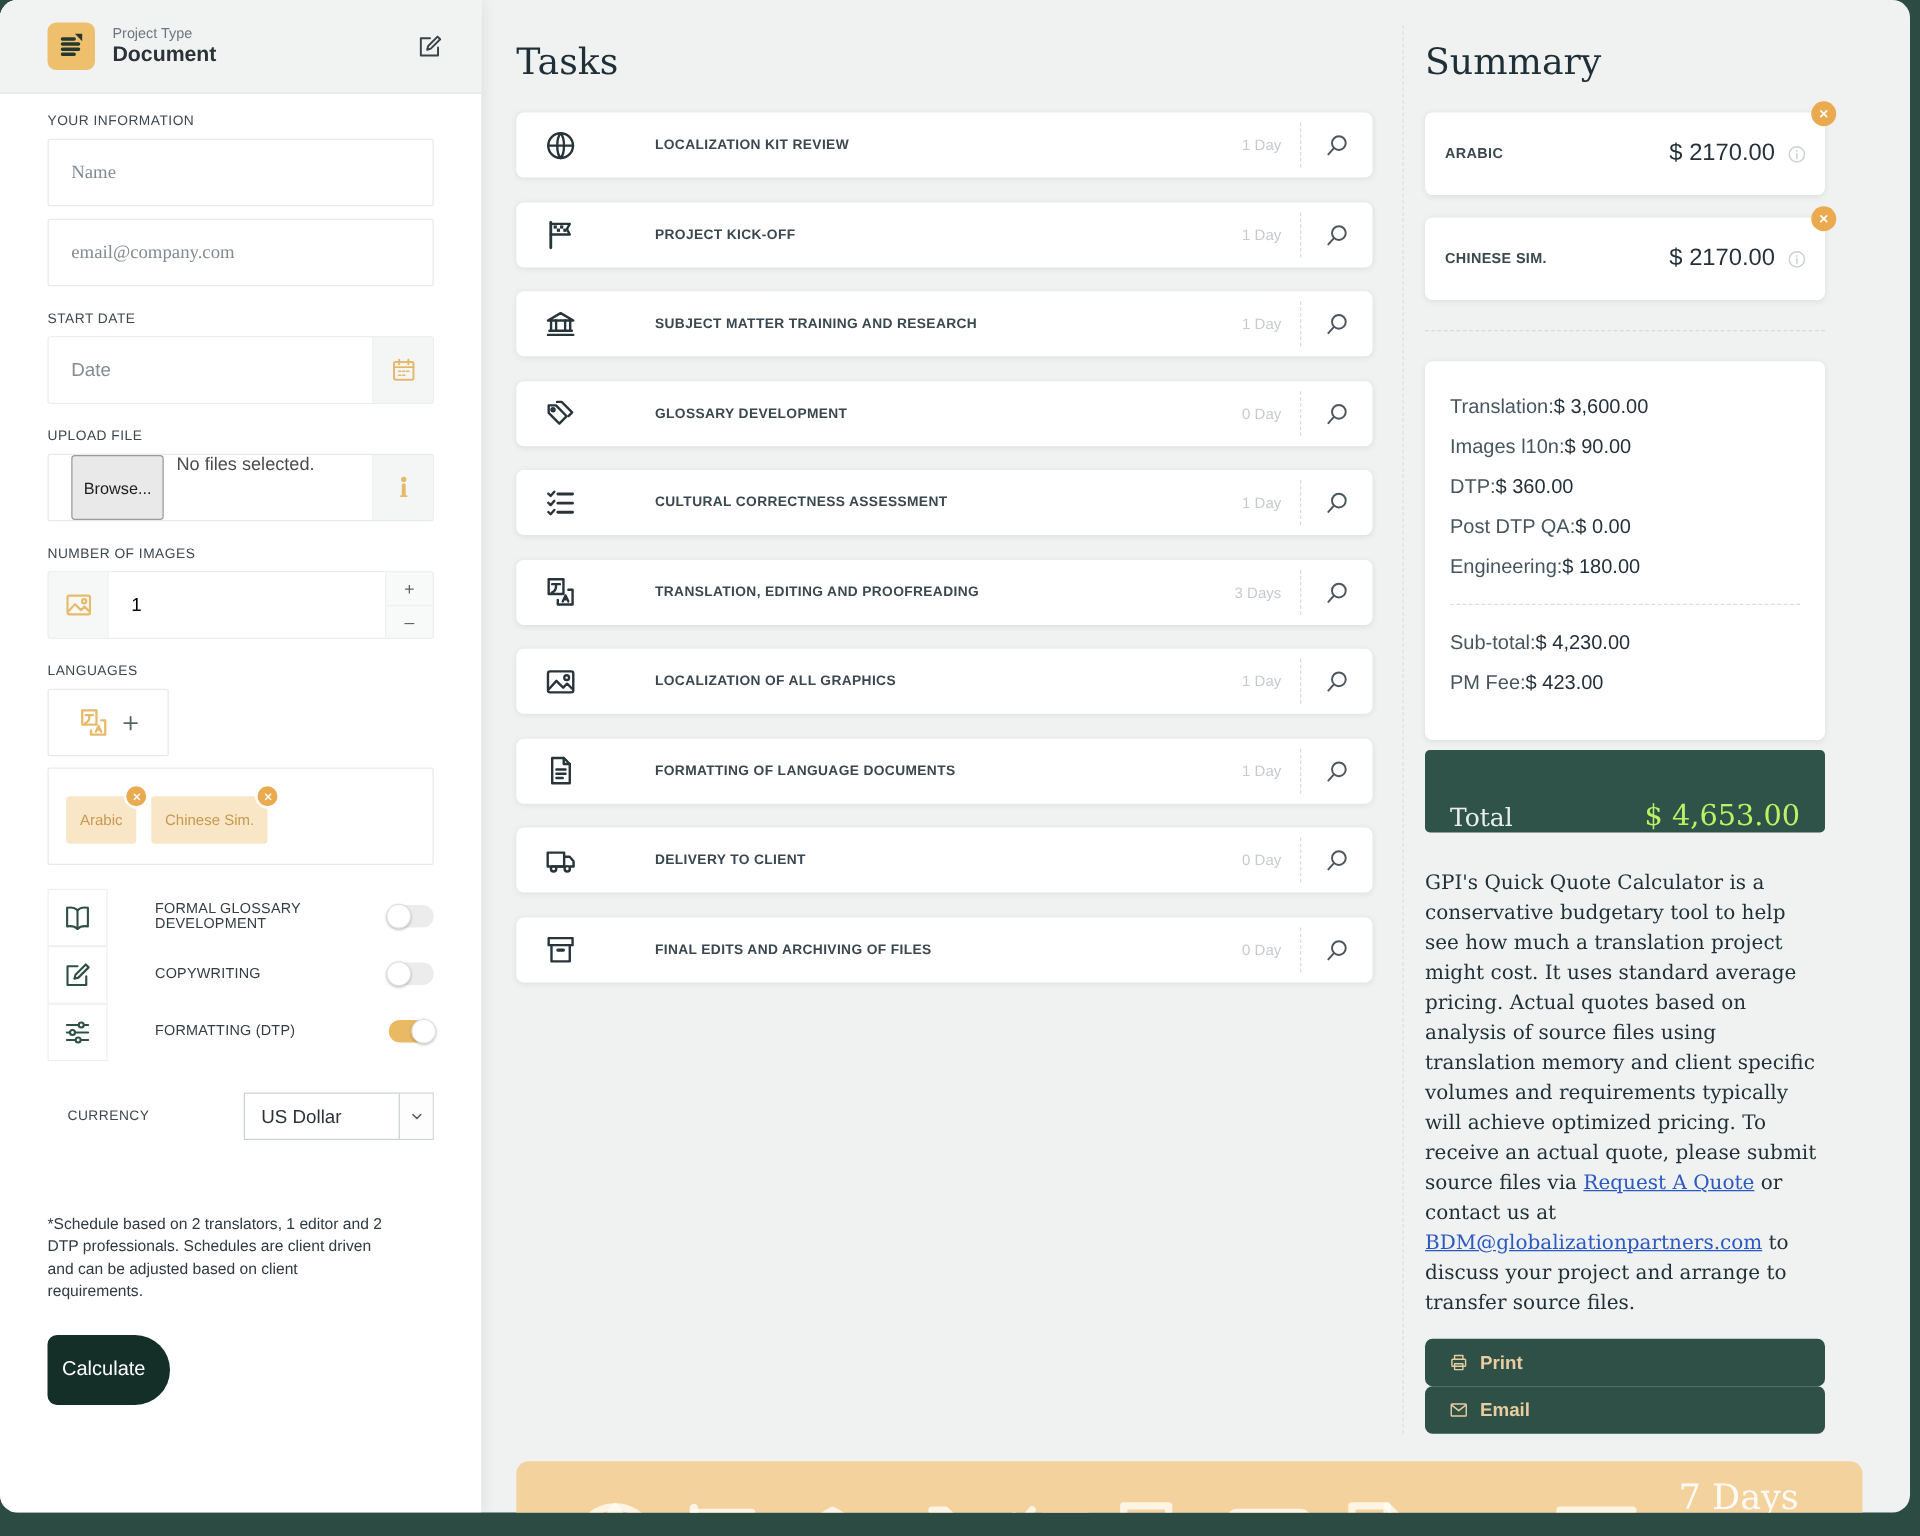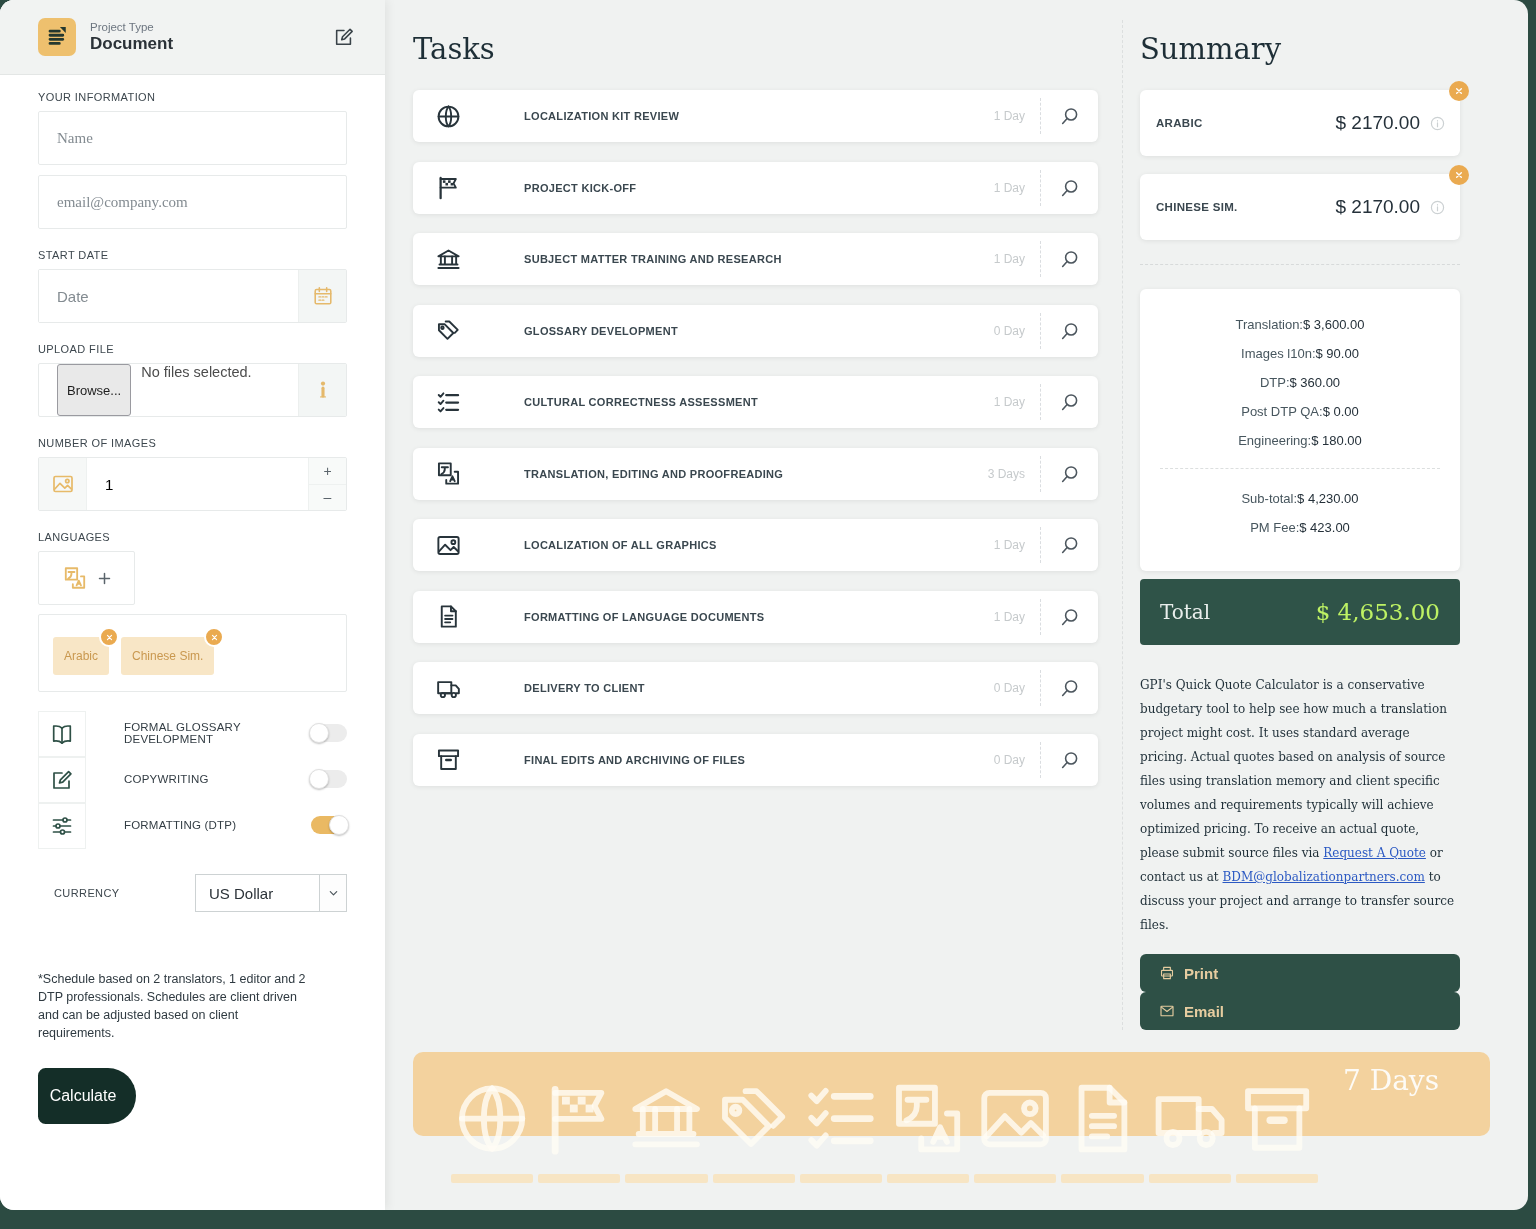--- a/index.html
+++ b/index.html
@@ -160,33 +160,33 @@
   .lang-close {
     position:absolute; top:-9px; right:-9px; width:20px; height:20px; border-radius:50%;
     background:#eaaa50; color:#fff; display:flex; align-items:center; justify-content:center; cursor:pointer;
   }
   .lang-close .icon { width:8px; height:8px; }
   .dashed-sep { border-top:1px dashed #d7dada; margin:24px 0; }
   .breakdown {
     background:#fff; border-radius:6px; box-shadow:0 1px 5px rgba(0,0,0,.08);
     padding:28px 20px 22px;
   }
-  .bd-row { display:flex; justify-content:center; margin-bottom:14px; font-size:13px; }
+  .bd-row { display:flex; justify-content:flex-start; margin-bottom:14px; font-size:16px; }
   .bd-row .bd-label { color:#47565e; }
   .bd-row .bd-value { color:#25313a; }
   .bd-sep { border-top:1px dashed #dcdfdf; margin:20px 0 22px; }
   .total-bar {
     background:#2f5348; border-radius:4px; height:66px; margin-top:8px;
-    display:flex; align-items:center; justify-content:space-between; padding:0 20px;
+    display:flex; align-items:flex-end; justify-content:space-between; padding:0 20px;
   }
   .total-label { font-family:"DejaVu Serif","Liberation Serif",serif; font-size:20px; color:#e9eeec; }
   .total-value { font-family:"DejaVu Serif","Liberation Serif",serif; font-size:23px; font-weight:normal; color:#bef264; }
   .disclaimer {
     margin-top:28px; font-family:"DejaVu Serif","Liberation Serif",serif;
-    font-size:12px; line-height:24px; color:#1f2f38;
+    font-size:16px; line-height:24px; color:#1f2f38;
   }
   .disclaimer a { color:#2b59c3; }
   .summary-btns { margin-top:17px; display:flex;flex-direction:column; }
   .btn-green {
     background:#2e5046; color:#e7cda0; border:none; border-radius:6px; height:38px;
     padding:0 19px; display:inline-flex; align-items:center; gap:9px;
     font-size:15px; font-weight:bold; cursor:pointer; font-family:"Liberation Sans", sans-serif;
   }
   .btn-green .icon { width:16px; height:16px; }
   .btn-gap { width:76px; }

